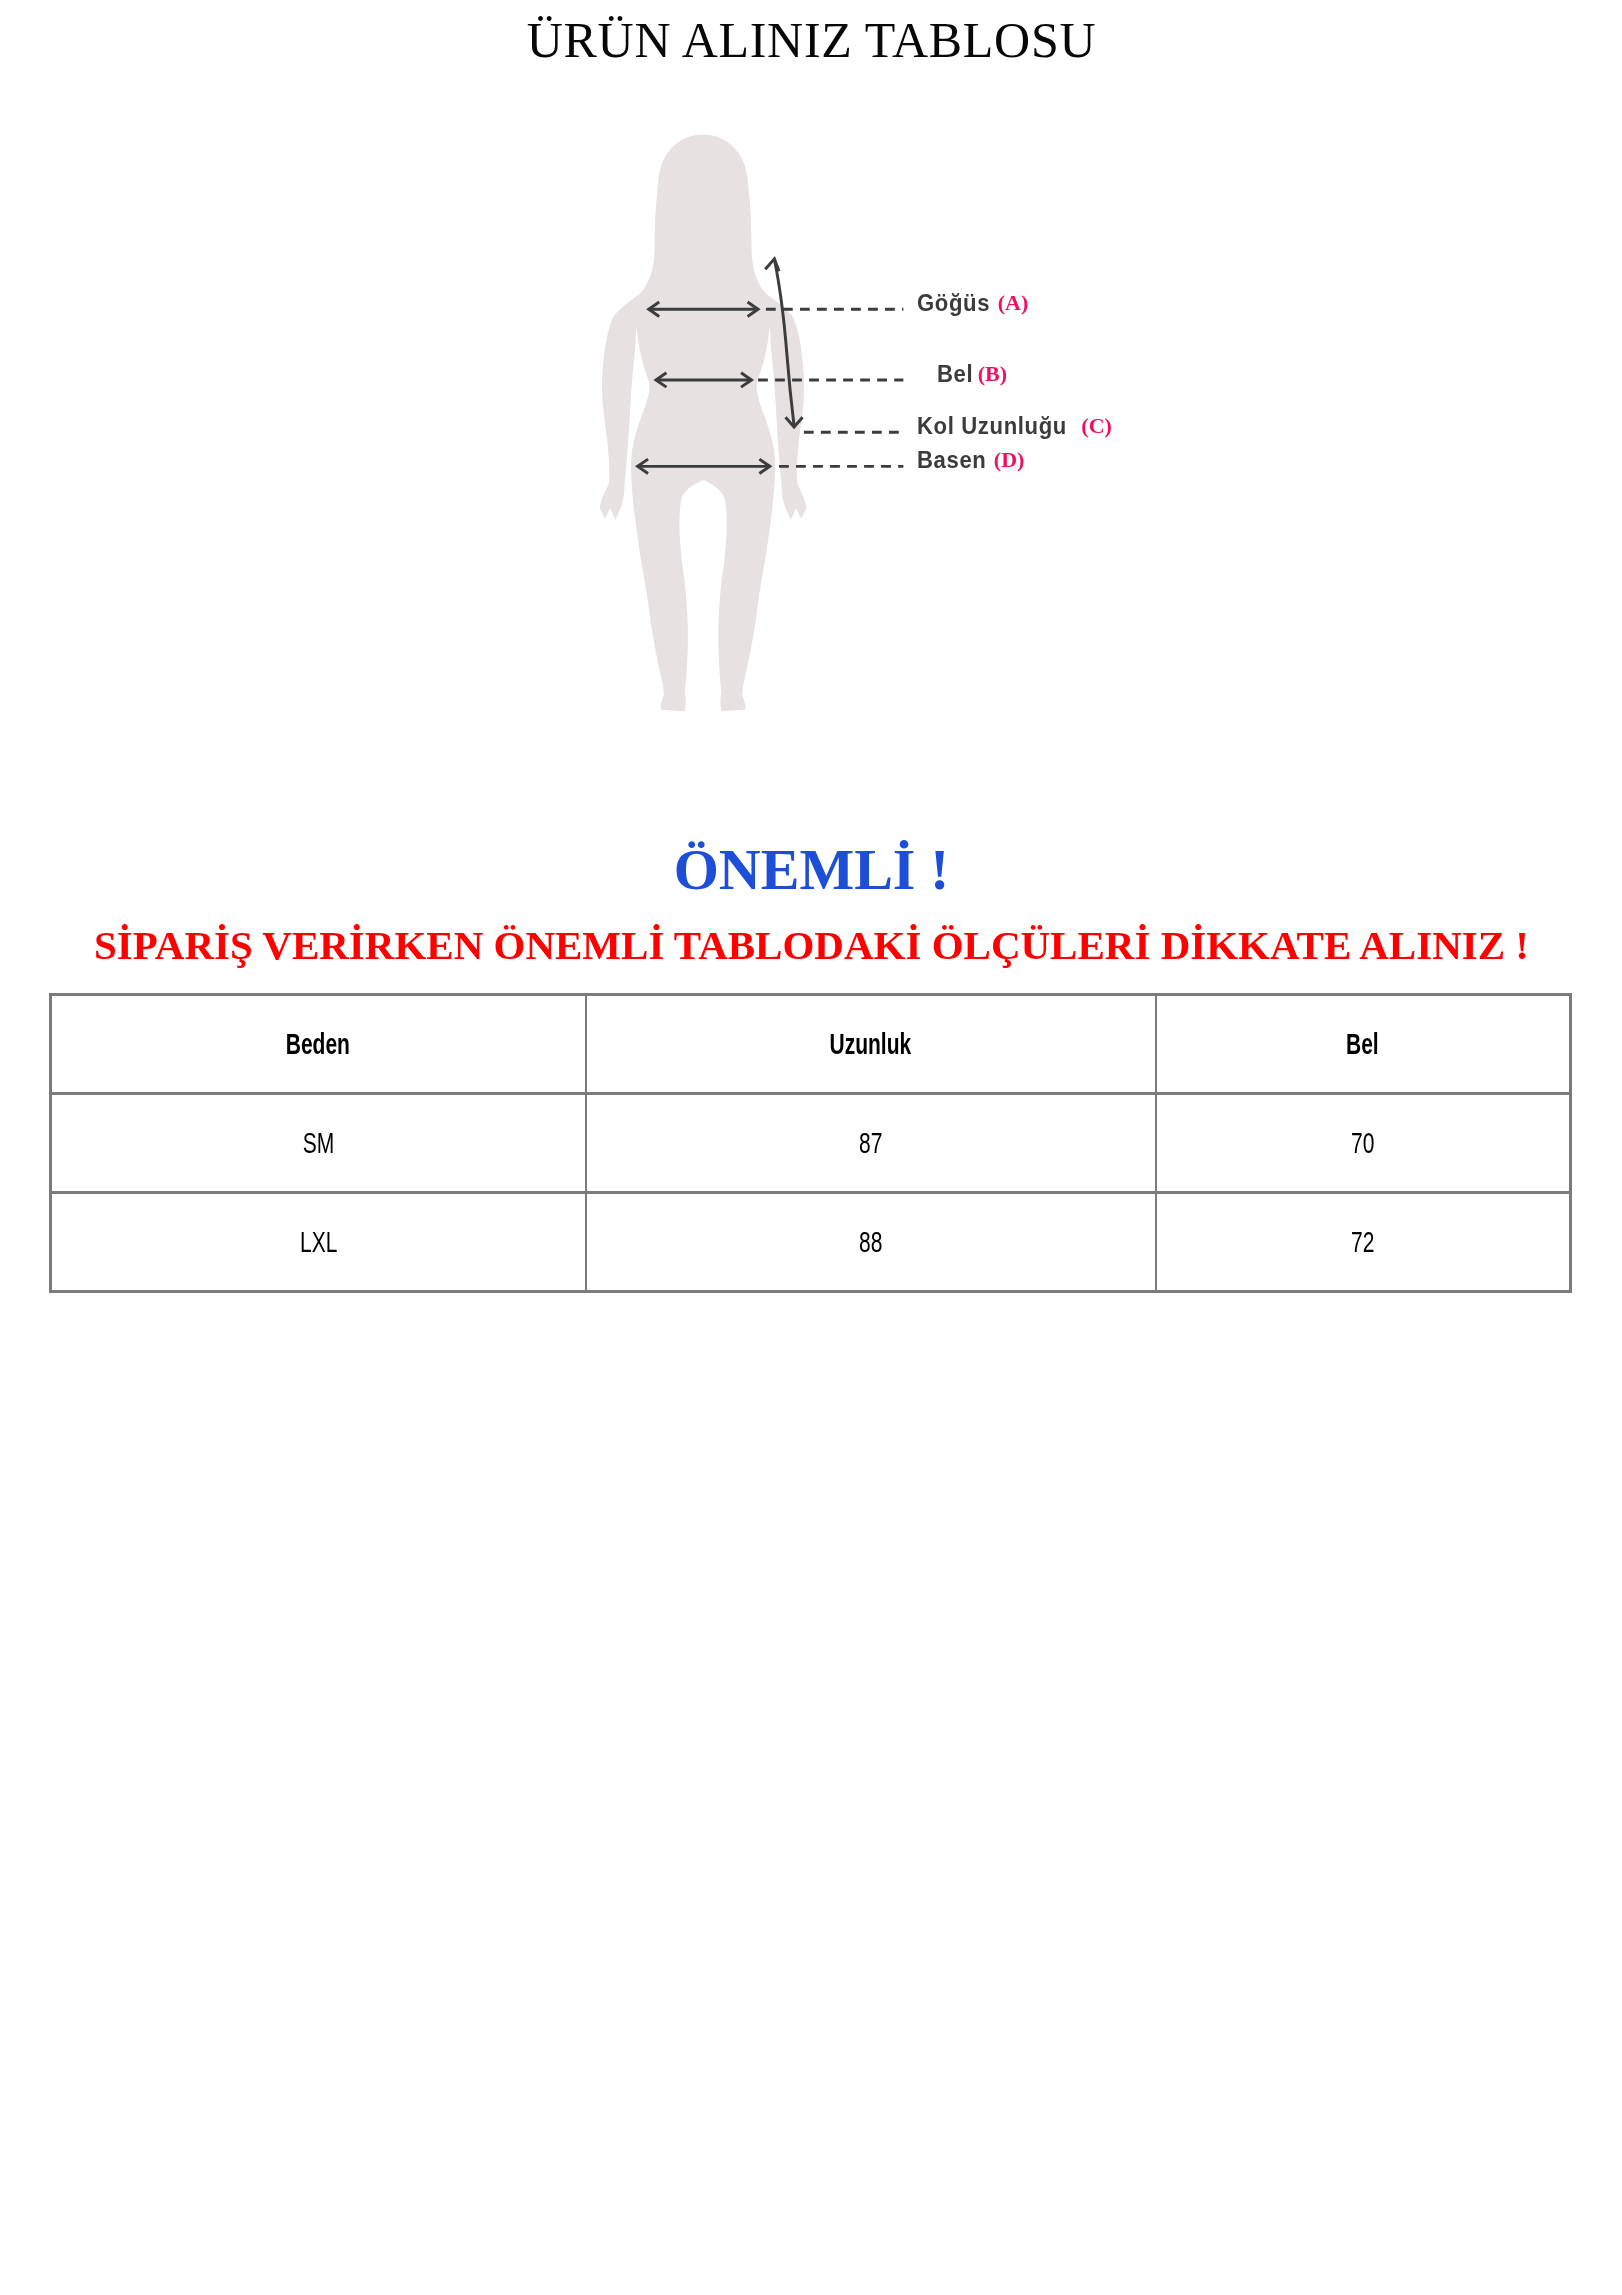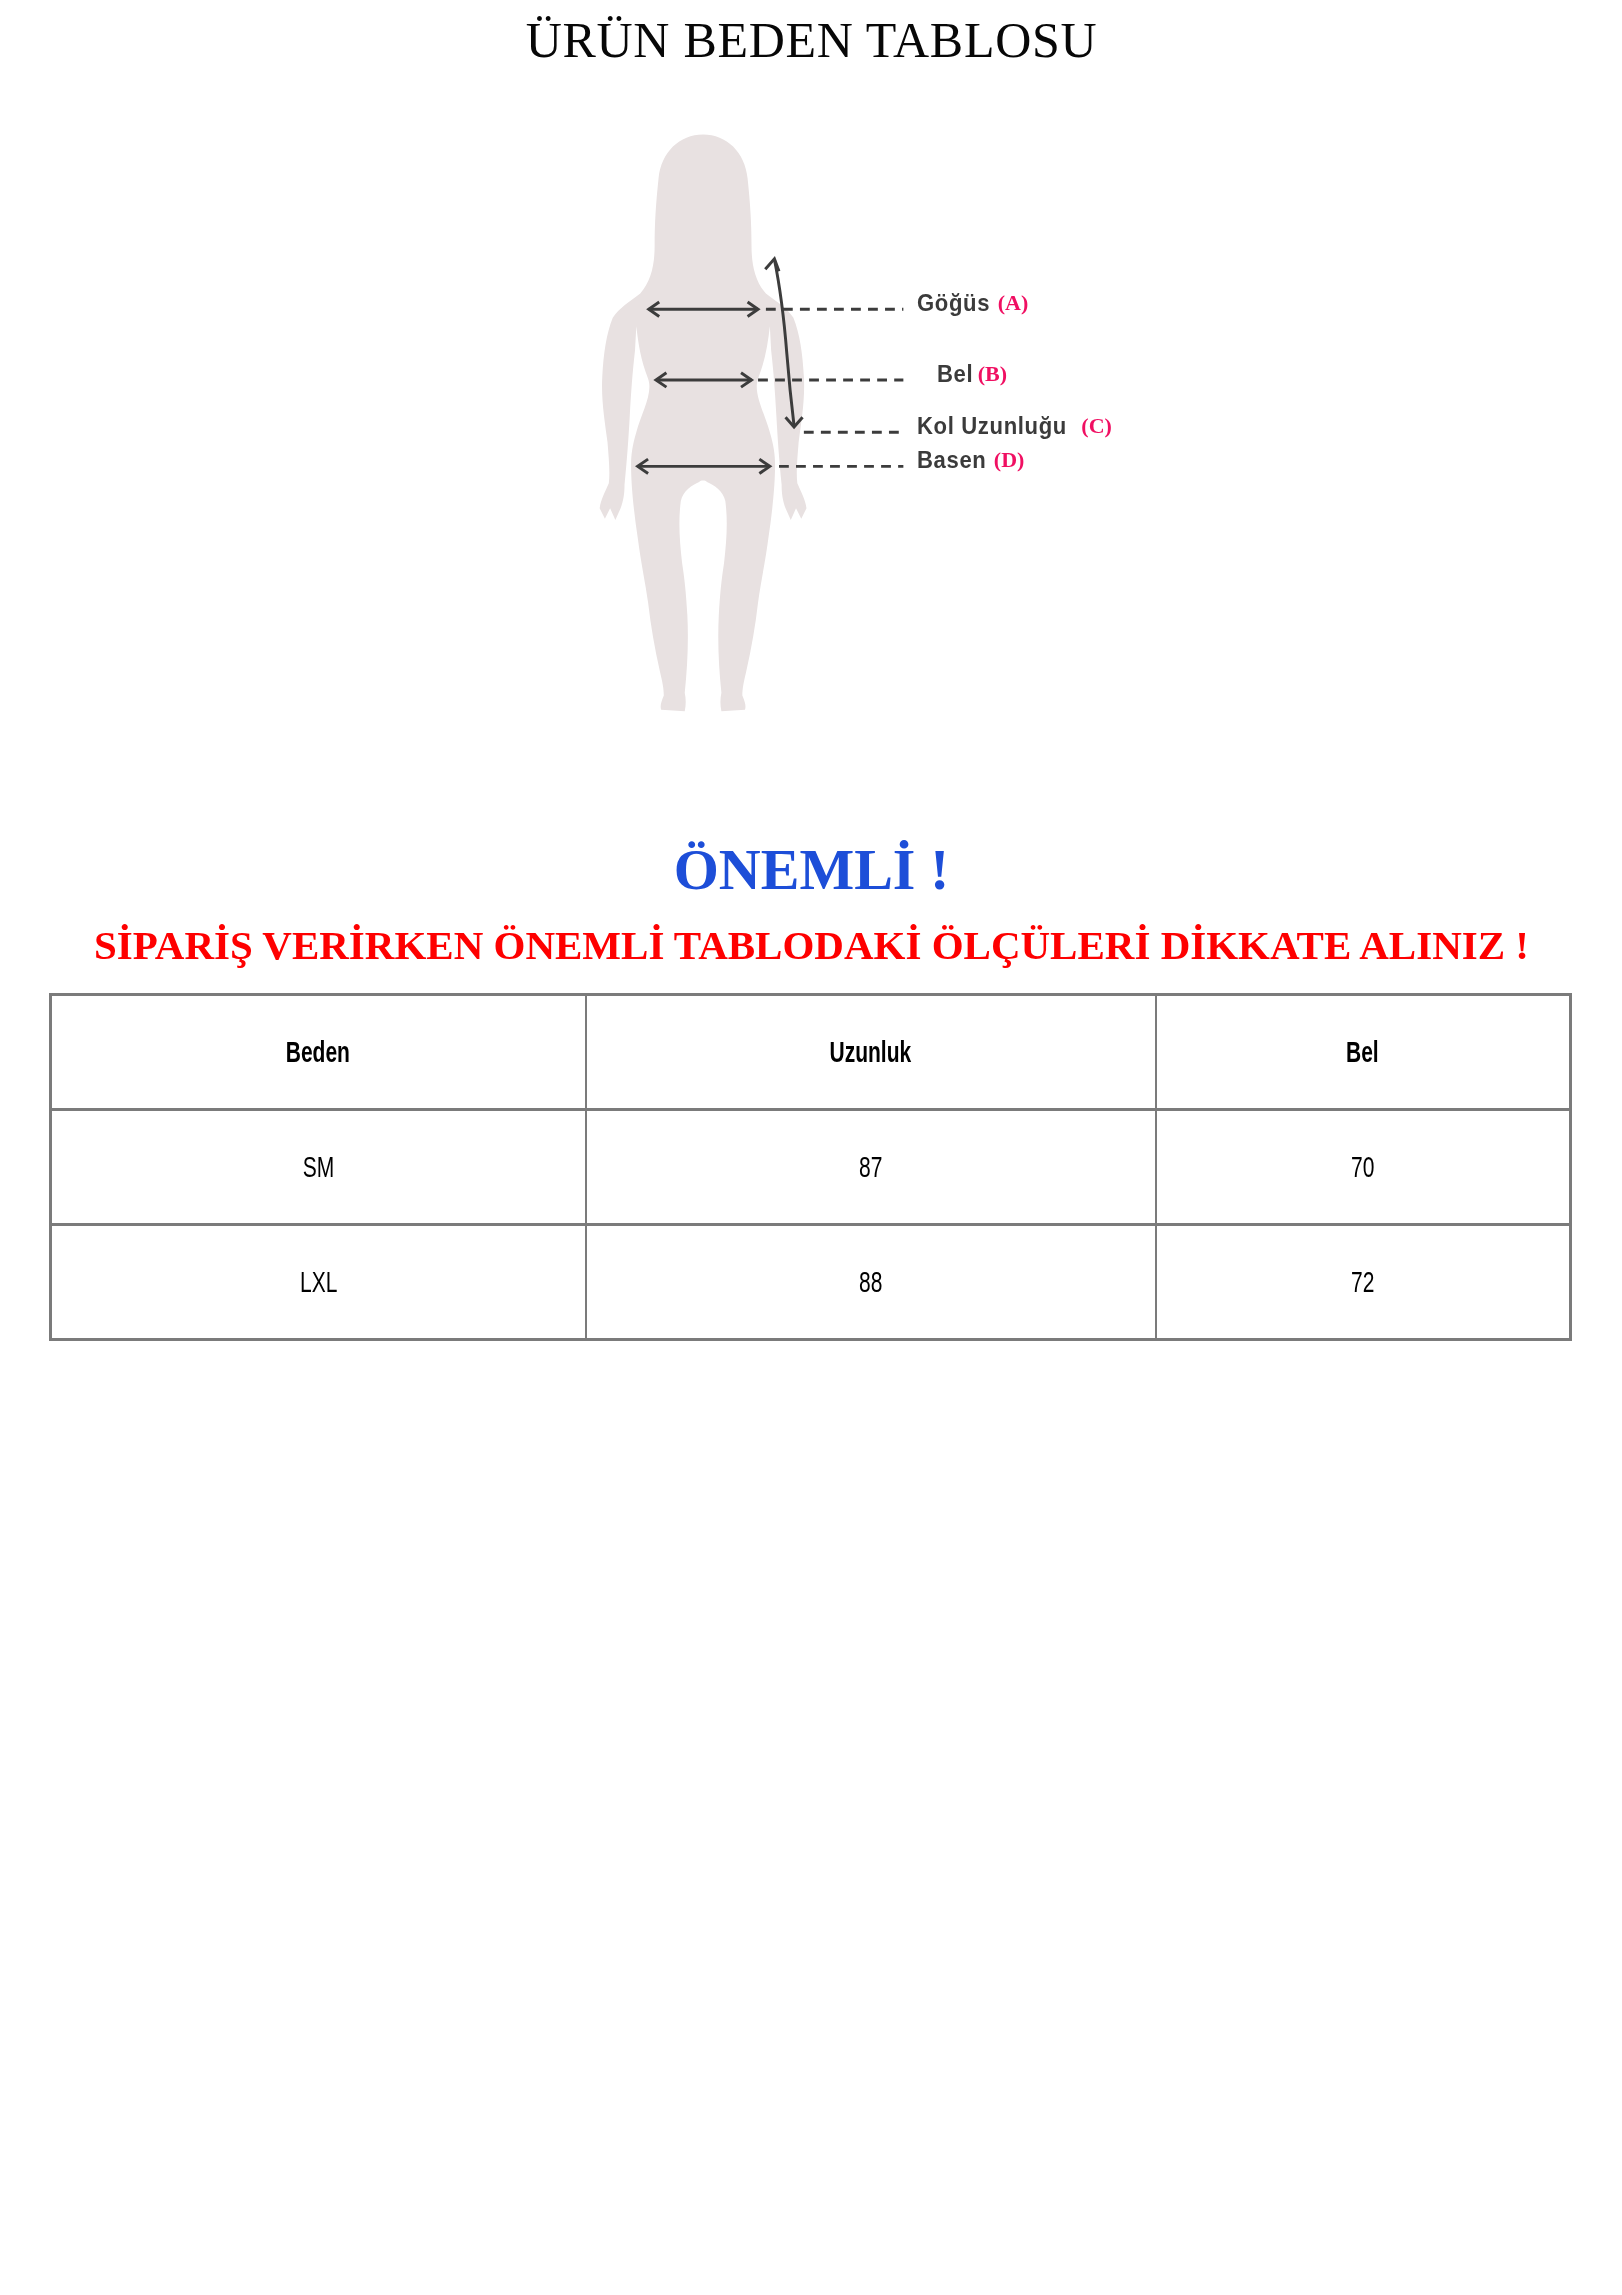--- a/index.html
+++ b/index.html
@@ -79,21 +79,21 @@
     background:#ffffff;
   }
   table.size-table td, table.size-table th{
     border-top:3.3px solid #7b7b7b;
     border-bottom:3.3px solid #7b7b7b;
     border-left:2px solid #7b7b7b;
     border-right:2px solid #7b7b7b;
     height:88px;
     text-align:center;
     vertical-align:middle;
-    padding:12px;
+    padding:4px;
   }
   table.size-table tr > *:first-child{ border-left:3.3px solid #7b7b7b; }
   table.size-table tr > *:last-child{ border-right:3.3px solid #7b7b7b; }
   .col-beden{ width:35.2%; }
   .col-uzunluk{ width:37.5%; }
   .col-bel{ width:27.3%; }
   .cell-text{
     display:inline-block;
     font-family:"Liberation Sans", sans-serif;
     font-size:30px;
@@ -103,21 +103,21 @@
     white-space:nowrap;
   }
   th .cell-text{ font-weight:700; }
   td .cell-text{ font-weight:400; }
 </style>
 </head>
 <body>
 
 <div class="page">
 
-  <div class="page-title">ÜRÜN BEDEN TABLOSU</div>
+  <div class="page-title">ÜRÜN ALINIZ TABLOSU</div>
 
   <div class="figure-wrap">
     <svg class="figure-svg" width="432" height="609" viewBox="0 0 660 930" xmlns="http://www.w3.org/2000/svg">
 
       <path fill="#e8e1e1" stroke="none" d="
         M 324 25
         C 360 25 388 52 392 92
         C 396 130 398 160 398 195
         C 398 225 404 250 420 268
         C 438 282 452 290 462 305

